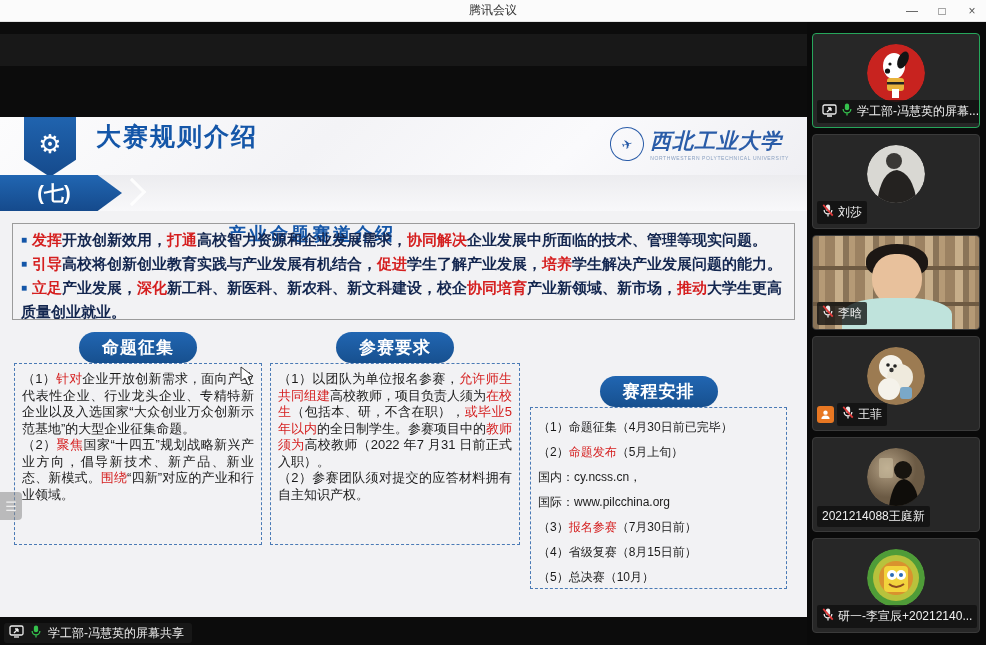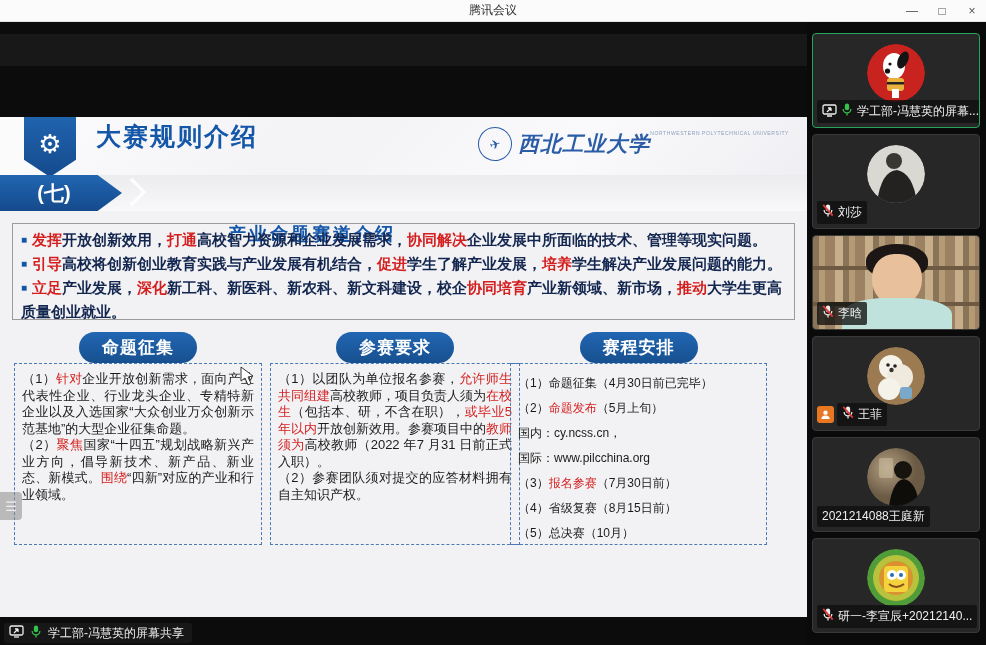--- a/index.html
+++ b/index.html
@@ -21,21 +21,21 @@
   .slide-header { position:absolute; top:0; left:0; width:807px; height:58px;
     background:linear-gradient(135deg,#fcfcfd 0%,#f3f3f6 40%,#fafafc 70%,#efeff3 100%); }
   .shield { position:absolute; left:24px; top:-6px; width:52px; height:66px;
     background:linear-gradient(180deg,#2166b2,#154a8c);
     clip-path:polygon(0 0,100% 0,100% 74%,50% 100%,0 74%);
     display:flex; align-items:center; justify-content:center; }
   .shield .gear { color:#fff; font-size:26px; line-height:1; font-family:"DejaVu Sans", sans-serif; }
   .slide-title { position:absolute; left:96px; top:3px; font-size:25px; font-weight:bold; color:#1456a8; letter-spacing:2px; }
   .npu-logo { position:absolute; right:18px; top:10px; display:flex; align-items:center; gap:6px; }
   .npu-seal { width:34px; height:34px; border-radius:50%; border:1.5px solid #2a5ca8; display:flex; align-items:center; justify-content:center; color:#2a5ca8; font-size:13px; font-family:"DejaVu Sans", sans-serif; transform:rotate(-15deg); }
-  .npu-text { display:flex; flex-direction:row;justify-content:flex-end; }
+  .npu-text { display:flex; flex-direction:column;justify-content:flex-end; }
   .npu-name { font-family:"Liberation Serif", serif; font-style:italic; font-weight:bold; font-size:21px; color:#2a5ca8; letter-spacing:1px; }
   .npu-caption { font-size:5px; color:#8aa0c0; letter-spacing:0.6px; text-align:center; }
 
   .subband { position:absolute; top:58px; left:0; width:807px; height:36px; background:linear-gradient(180deg,#ececef,#f8f8fa); }
   .subband .arrow { position:absolute; left:0; top:0; width:122px; height:36px;
     background:linear-gradient(180deg,#2166b2,#154a8c);
     clip-path:polygon(0 0,80% 0,100% 50%,80% 100%,0 100%);
     display:flex; align-items:center; justify-content:center; }
   .subband .arrow span { color:#fff; font-size:20px; font-weight:bold; padding-right:14px; }
   .subband .chev { position:absolute; left:122px; top:7px; width:20px; height:20px; border-top:3px solid #fff; border-right:3px solid #fff; transform:rotate(45deg); opacity:.9; }
@@ -129,25 +129,25 @@
           <div class="column" style="left: 14px; width: 248px;">
     <div class="col-pill">命题征集</div>
     <div class="col-box">
               <div class="para"><span>（1）</span><span class="red">针对</span><span>企业开放创新需求，面向产业代表性企业、行业龙头企业、专精特新企业以及入选国家“大众创业万众创新示范基地”的大型企业征集命题。</span></div>
               <div class="para"><span>（2）</span><span class="red">聚焦</span><span>国家“十四五”规划战略新兴产业方向，倡导新技术、新产品、新业态、新模式。</span><span class="red">围绕</span><span>“四新”对应的产业和行业领域。</span></div>
             </div>
   </div>
           <div class="column" style="left: 270px; width: 250px;">
     <div class="col-pill">参赛要求</div>
     <div class="col-box">
-              <div class="para"><span>（1）以团队为单位报名参赛，</span><span class="red">允许师生共同组建</span><span>高校教师，项目负责人须为</span><span class="red">在校生</span><span>（包括本、研，不含在职），</span><span class="red">或毕业5 年以内</span><span>开放创新效用。参赛项目中的</span><span class="red">教师须为</span><span>高校教师（2022 年7 月31 日前正式入职）。</span></div>
+              <div class="para"><span>（1）以团队为单位报名参赛，</span><span class="red">允许师生共同组建</span><span>高校教师，项目负责人须为</span><span class="red">在校生</span><span>（包括本、研，不含在职），</span><span class="red">或毕业5 年以内</span><span>的全日制学生。参赛项目中的</span><span class="red">教师须为</span><span>高校教师（2022 年7 月31 日前正式入职）。</span></div>
               <div class="para"><span>（2）参赛团队须对提交的应答材料拥有自主知识产权。</span></div>
             </div>
   </div>
-          <div class="column sched" style="left: 510px; width: 257px;">
+          <div class="column sched" style="left: 530px; width: 257px; margin-top: 44px;">
     <div class="col-pill">赛程安排</div>
     <div class="col-box">
               <div class="para"><span>（1）命题征集（4月30日前已完毕）</span></div>
               <div class="para"><span>（2）</span><span class="red">命题发布</span><span>（5月上旬）</span></div>
               <div class="para"><span>国内：cy.ncss.cn，</span></div>
               <div class="para"><span>国际：www.pilcchina.org</span></div>
               <div class="para"><span>（3）</span><span class="red">报名参赛</span><span>（7月30日前）</span></div>
               <div class="para"><span>（4）省级复赛（8月15日前）</span></div>
               <div class="para"><span>（5）总决赛（10月）</span></div>
             </div>

